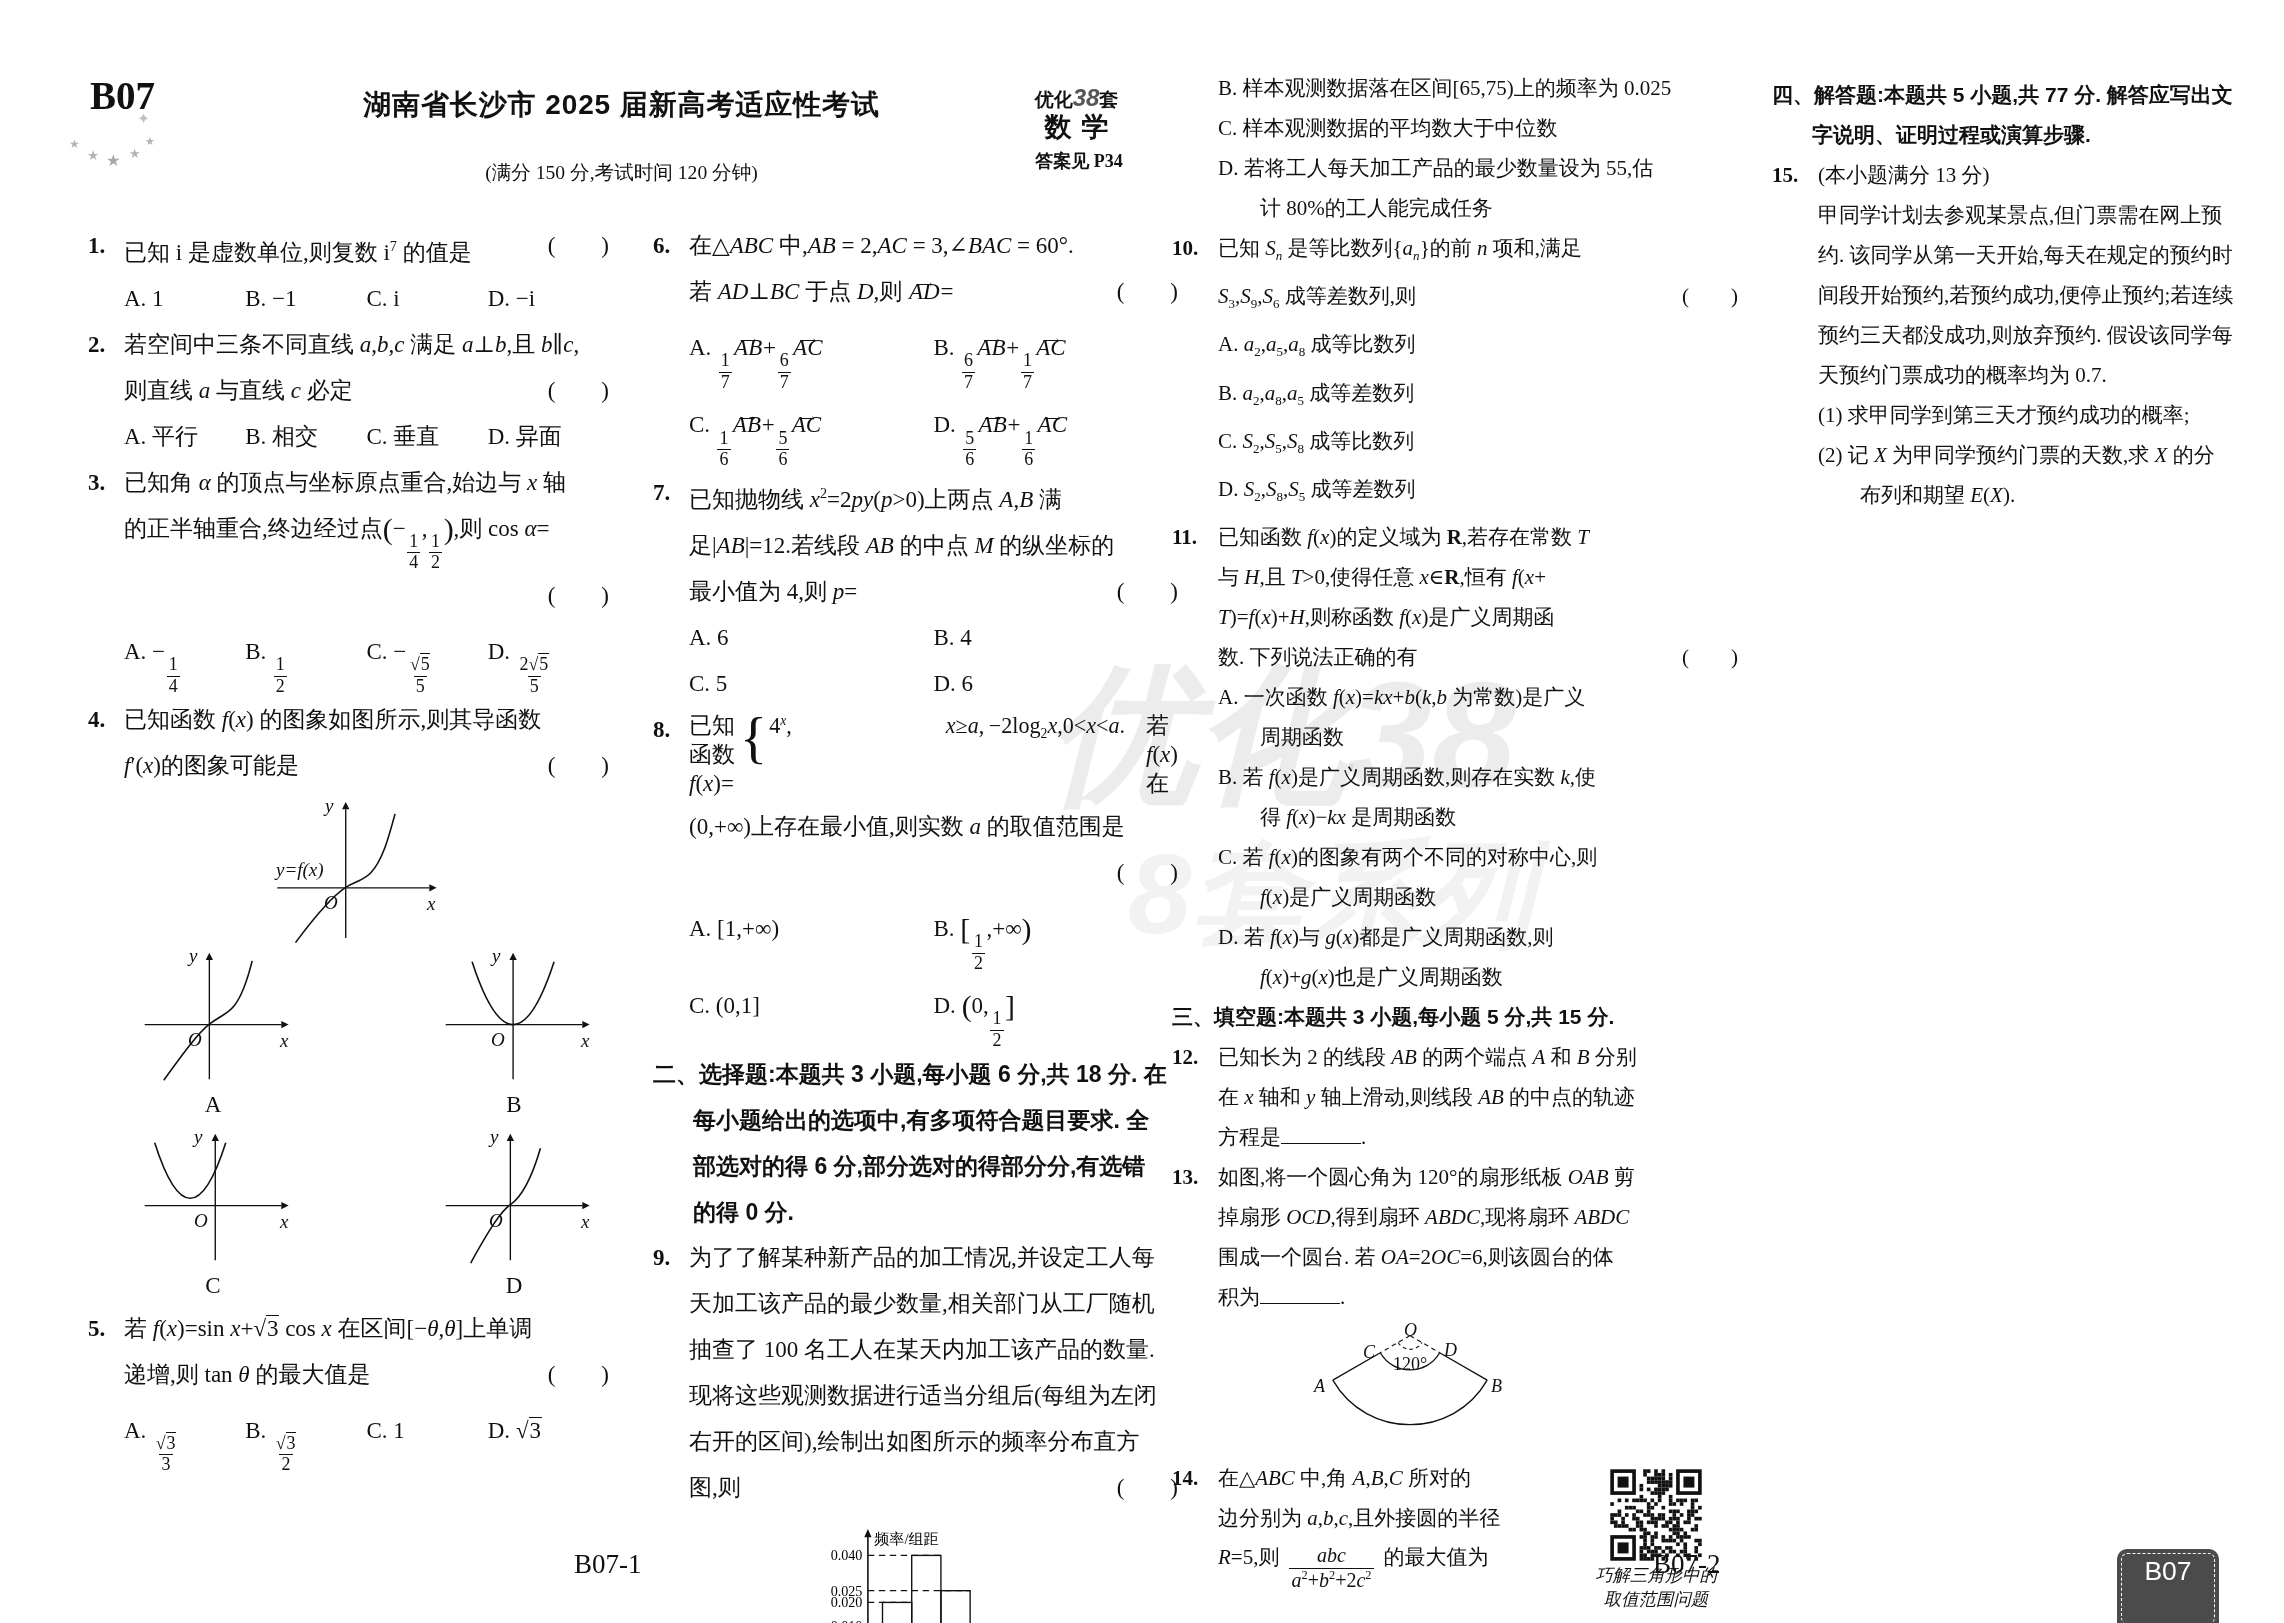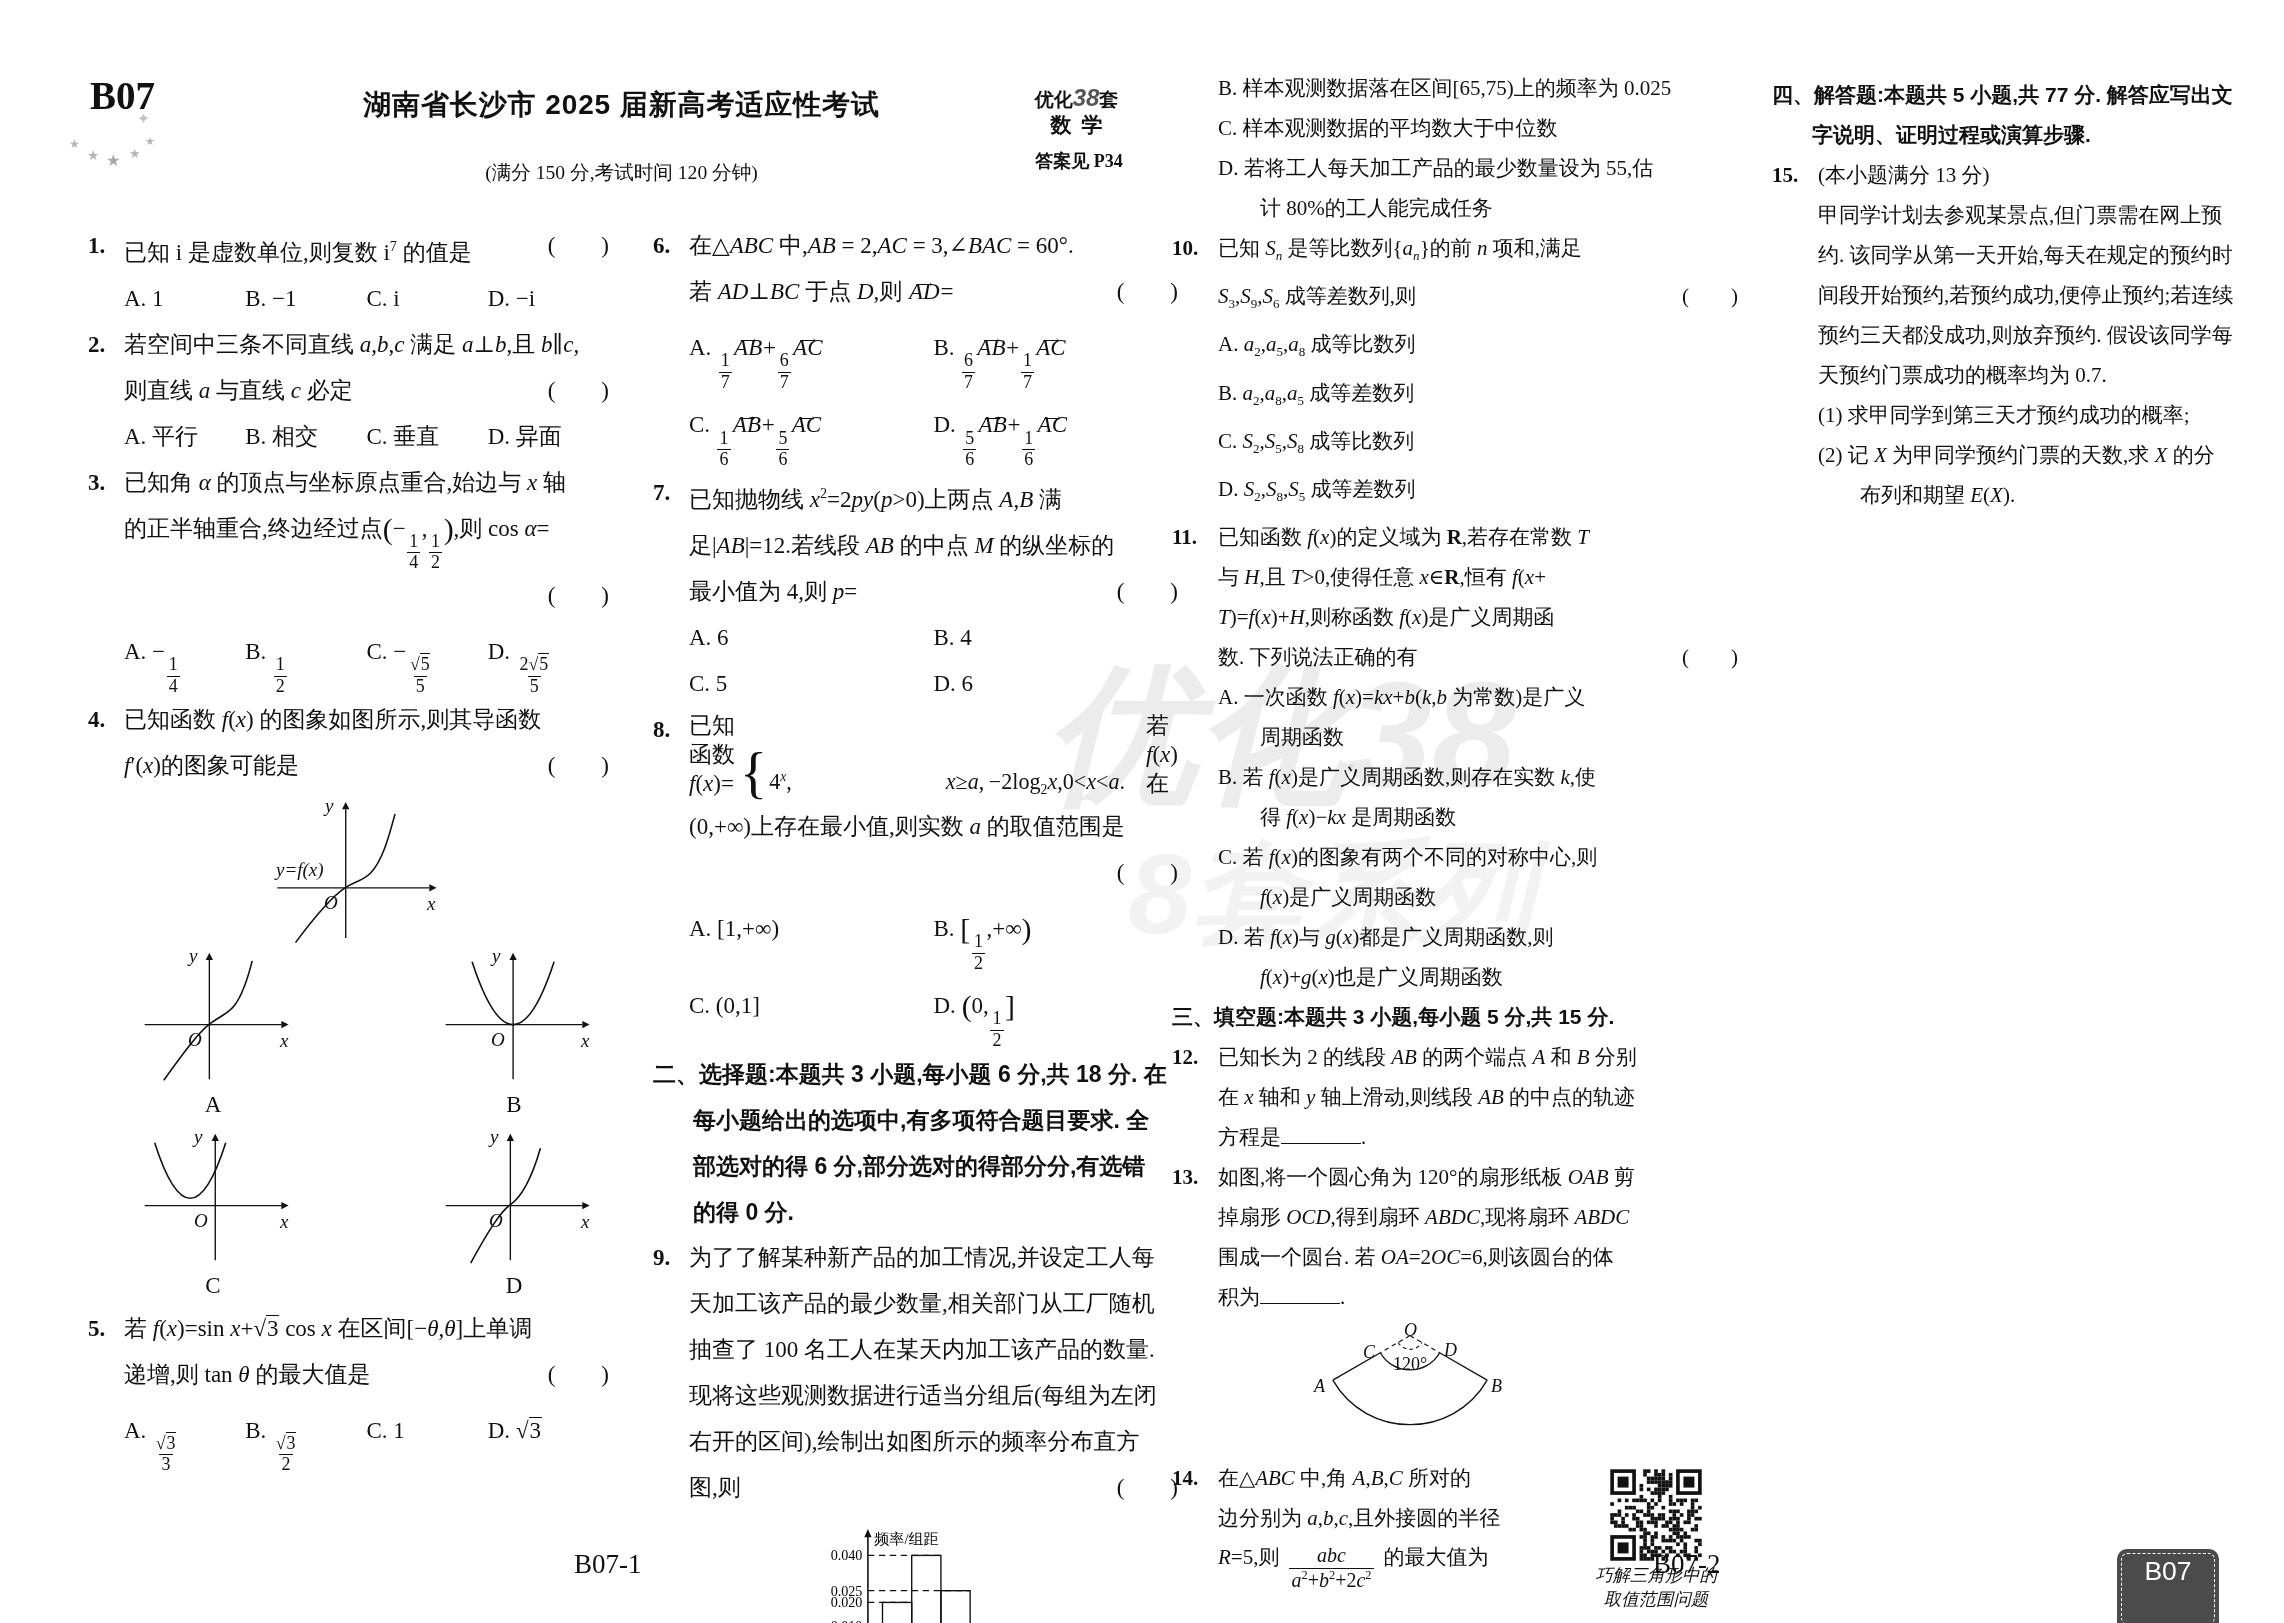--- a/index.html
+++ b/index.html
@@ -32,21 +32,21 @@
   .fr>span{display:block;padding:0 .12em}
   .fr>span+span{border-top:1.4px solid #111;margin-top:0.9px}
   .rt{white-space:nowrap}
   .rt::before{content:"√";font-style:normal}
   .rt>span{border-top:1.4px solid #111;padding:0 0.9px}
   .vec{position:relative;display:inline-block;margin:0 0.9px}
   .vec::after{content:"⟶";position:absolute;left:50%;transform:translateX(-50%);
       top:-.68em;font-size:.5em;font-style:normal}
   .lp{font-size:1.3em;vertical-align:-0.1em;line-height:0}
   .bl{display:inline-block;width:80px;height:.95em;border-bottom:1.4px solid #111}
-  .pwline{display:flex;align-items:flex-end;line-height:1.25;padding:5.5px 0}
+  .pwline{display:flex;align-items:flex-start;line-height:1.25;padding:5.5px 0}
   .brace{font-size:2.5em;font-weight:400;line-height:.9;margin:0 1.8px 0 3.7px}
   .cases{display:flex;flex-direction:row;gap:4.6px;font-size:.96em}
   .cases .r1{display:flex;justify-content:space-between;width:215px}
   .pwline .post{margin-left:21px}
   .fig{position:relative}
   .flab{position:absolute;font-style:italic;font-size:19px;line-height:1}
   .figrow{display:flex;margin-top:2.7px}
   .figrow .fig:first-child{margin-left:43px}
   .figrow .fig+.fig{margin-left:137px}
   .letr{display:flex;font-size:23px;line-height:41px}
@@ -64,21 +64,21 @@
   
   #code{position:absolute;left:90px;top:73px;font-size:39px;font-weight:700}
   .star{position:absolute;color:#b4b4b4}
   #title{position:absolute;left:256px;top:86px;width:731px;text-align:center;font-size:28px;
          font-weight:700;font-family:"Liberation Sans","DejaVu Sans",sans-serif;letter-spacing:0.9px}
   #sub{position:absolute;left:256px;top:159px;width:731px;text-align:center;font-size:19.6px}
   #logo{position:absolute;left:1031px;top:86px;width:91px;text-align:center;
         font-family:"Liberation Sans","DejaVu Sans",sans-serif;line-height:1}
   #logo .l1{font-size:19px;font-weight:900}
   #logo .l1 .n38{font-style:italic;color:#555;font-size:24px}
-  #logo .l2{font-size:21px;font-weight:900;letter-spacing:10px;margin-top:3.7px;text-indent:10px}
+  #logo .l2{font-size:27px;font-weight:900;letter-spacing:10px;margin-top:3.7px;text-indent:10px}
   #ans{position:absolute;left:1031px;top:149px;width:96px;text-align:center;font-size:18px;font-weight:700}
   .foot{position:absolute;font-size:27px}
   #f1{left:574px;top:1549px}
   #f2{left:1653px;top:1549px}
   #tab{position:absolute;left:2117px;top:1549px;width:102px;height:75px;background:#4b4b4b;
        border-radius:10px 10px 0 0;color:#fff;text-align:center;box-sizing:border-box;
        font-family:"Liberation Sans","DejaVu Sans",sans-serif;font-size:26.5px;padding-top:7.3px}
   #tab::before{content:"";position:absolute;left:3.7px;right:3.7px;top:3.7px;bottom:0;
        border:1.8px dashed #fff;border-bottom:none;border-radius:6.4px}
   .wm{position:absolute;font-family:"Liberation Sans","DejaVu Sans",sans-serif;font-weight:700;

